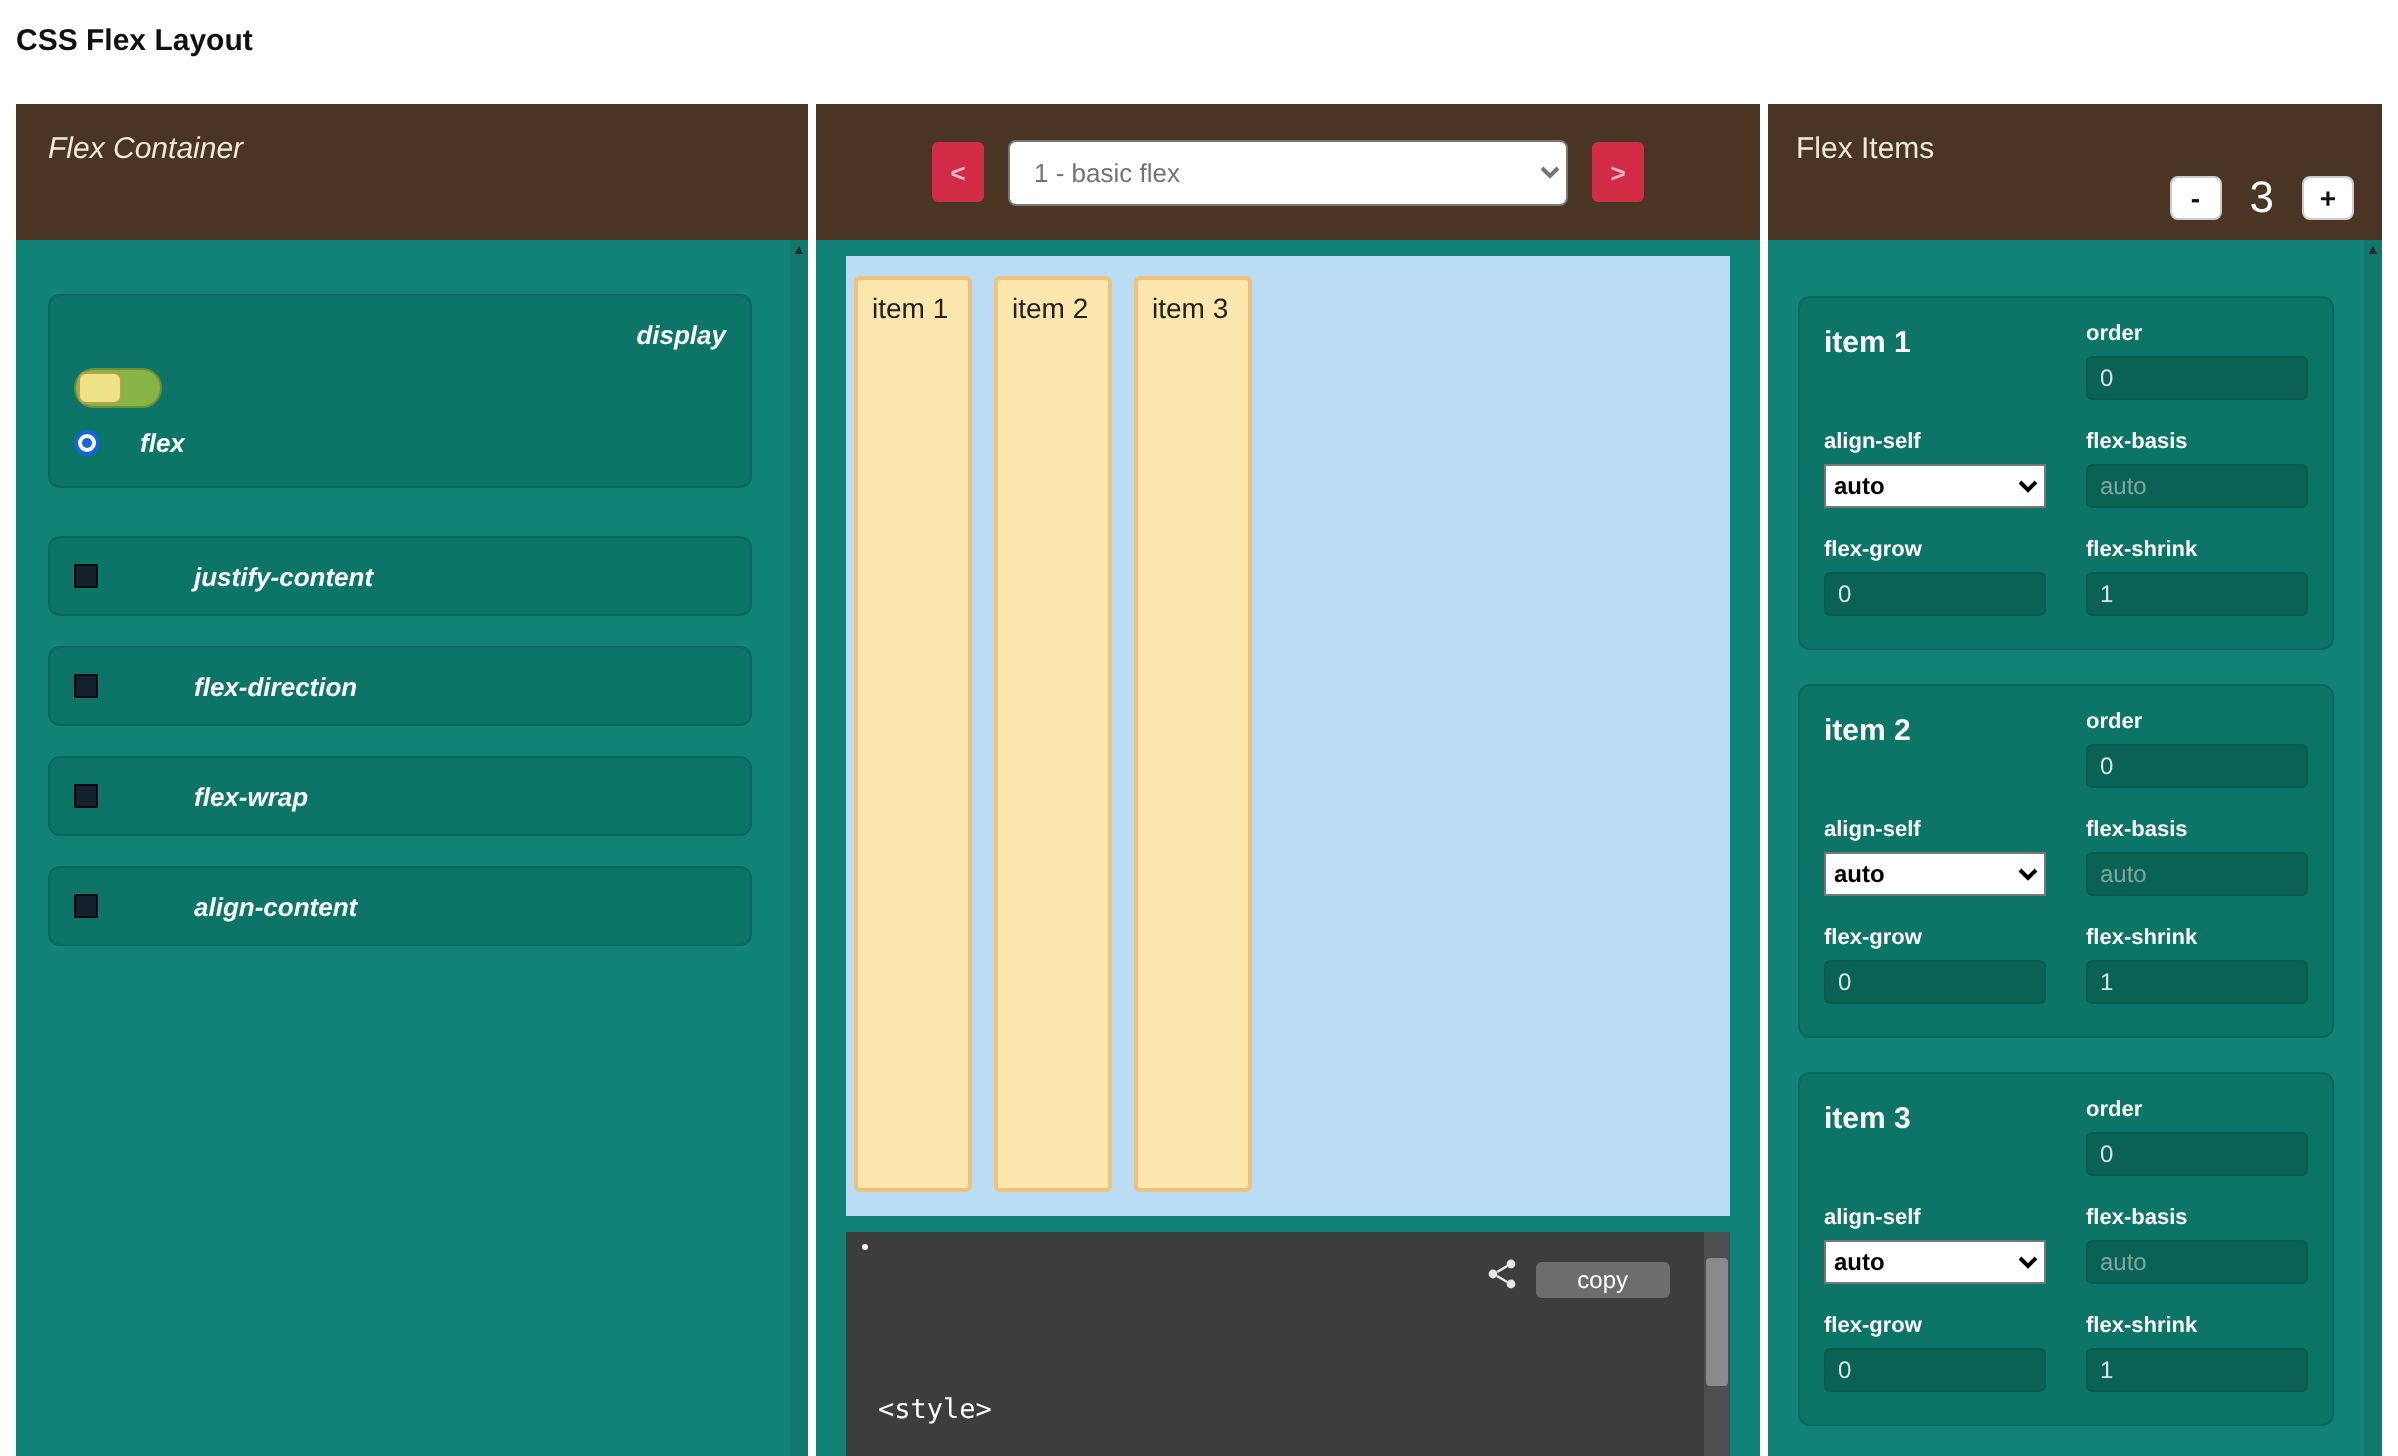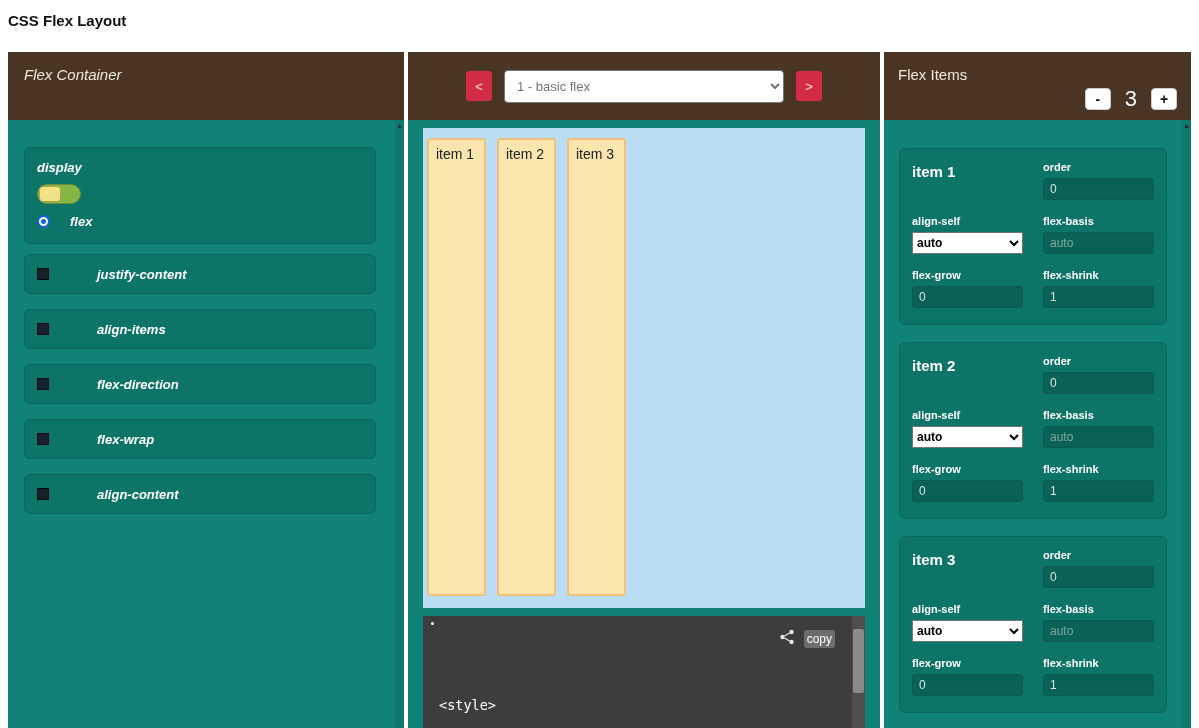--- a/index.html
+++ b/index.html
@@ -21,21 +21,21 @@
 
   
   .scroll-track { position:absolute; right:0; top:0; bottom:0; width:9px;
     background:rgba(0,0,0,0.07); }
   .scroll-arrow { position:absolute; top:1px; right:0; width:9px; height:10px;
     font-size:7px; line-height:10px; text-align:center; color:#2a2a2a; }
 
   
   .left-body { padding:27px 28px 0 16px; }
   .card { background:#0d7568; border:1px solid #0b685c; border-radius:6px; }
-  .display-card { padding:12px 12px 14px; margin-bottom:10px; }
+  .display-card { padding:12px 12px 14px; margin-bottom:24px;text-align:right; }
   .opt-card { height:40px; padding:12px; margin-bottom:15px; display:flex; align-items:center;gap:40px; }
   .ctl-label { color:#fff; font-weight:bold; font-size:13px; }
   .toggle { width:44px; height:20px; background:#86b445; border:1px solid #6e8f3a;
     border-radius:10px; margin:9px 0 10px; position:relative; display:block; cursor:pointer; }
   .toggle-knob { position:absolute; left:1px; top:1px; width:22px; height:16px;
     background:#efe289; border:1px solid #b3a34d; border-radius:4px; }
   .radio-row { display:flex; align-items:center; gap:20px; }
   .radio { width:13px; height:13px; border:2px solid #1565d8; border-radius:50%;
     background:#fff; position:relative; display:inline-block; }
   .radio::after { content:""; position:absolute; left:2px; top:2px; width:5px; height:5px;
@@ -54,21 +54,21 @@
     align-items:stretch; gap:11px; padding:10px 4px 12px; }
   .flex-item { width:59px; flex:0 0 59px; background:#fbe6ad; border:2px solid #eec27b;
     border-radius:3px; padding:6px 7px; font-size:14px; color:#222; }
 
   .code-area { margin-top:8px; flex:1; background:#3d3d3d; position:relative;
     padding:10px 28px 0 16px; color:#fff; overflow:hidden; }
   .code-bullet { position:absolute; top:6px; left:8px; width:3px; height:3px;
     border-radius:50%; background:#fff; }
   .code-toolbar { position:absolute; top:13px; right:30px; display:flex; gap:9px; align-items:center; }
   .copy-btn { background:#6d6d6d; color:#fff; border:none; border-radius:3px;
-    font-size:12px; padding:2px 3px; cursor:pointer; }
+    font-size:12px; padding:2px 21px; cursor:pointer; }
   .code-lines { margin-top:32px; font-family:"DejaVu Sans Mono", monospace;
     font-size:13.5px; line-height:19px; white-space:pre; color:#fff; }
   .code-line { min-height:19px; }
   .code-scroll { position:absolute; right:0; top:0; bottom:0; width:13px; background:#4e4e4e; }
   .code-thumb { position:absolute; top:13px; left:1px; width:11px; height:64px;
     background:#8a8a8a; border-radius:2px; }
 
   
   .right-header { display:flex; flex-direction:column; justify-content:space-between;
     padding:14px 14px 8px; }
@@ -110,24 +110,20 @@
           <span class="ctl-label">flex</span>
         </div>
       </div>
 
       <div class="card opt-card">
         <span class="checkbox"></span>
         <span class="ctl-label">justify-content</span>
       </div>
       <div class="card opt-card">
         <span class="checkbox"></span>
-        <span class="ctl-label">align-items</span>
-      </div>
-      <div class="card opt-card">
-        <span class="checkbox"></span>
         <span class="ctl-label">flex-direction</span>
       </div>
       <div class="card opt-card">
         <span class="checkbox"></span>
         <span class="ctl-label">flex-wrap</span>
       </div>
       <div class="card opt-card">
         <span class="checkbox"></span>
         <span class="ctl-label">align-content</span>
       </div>

